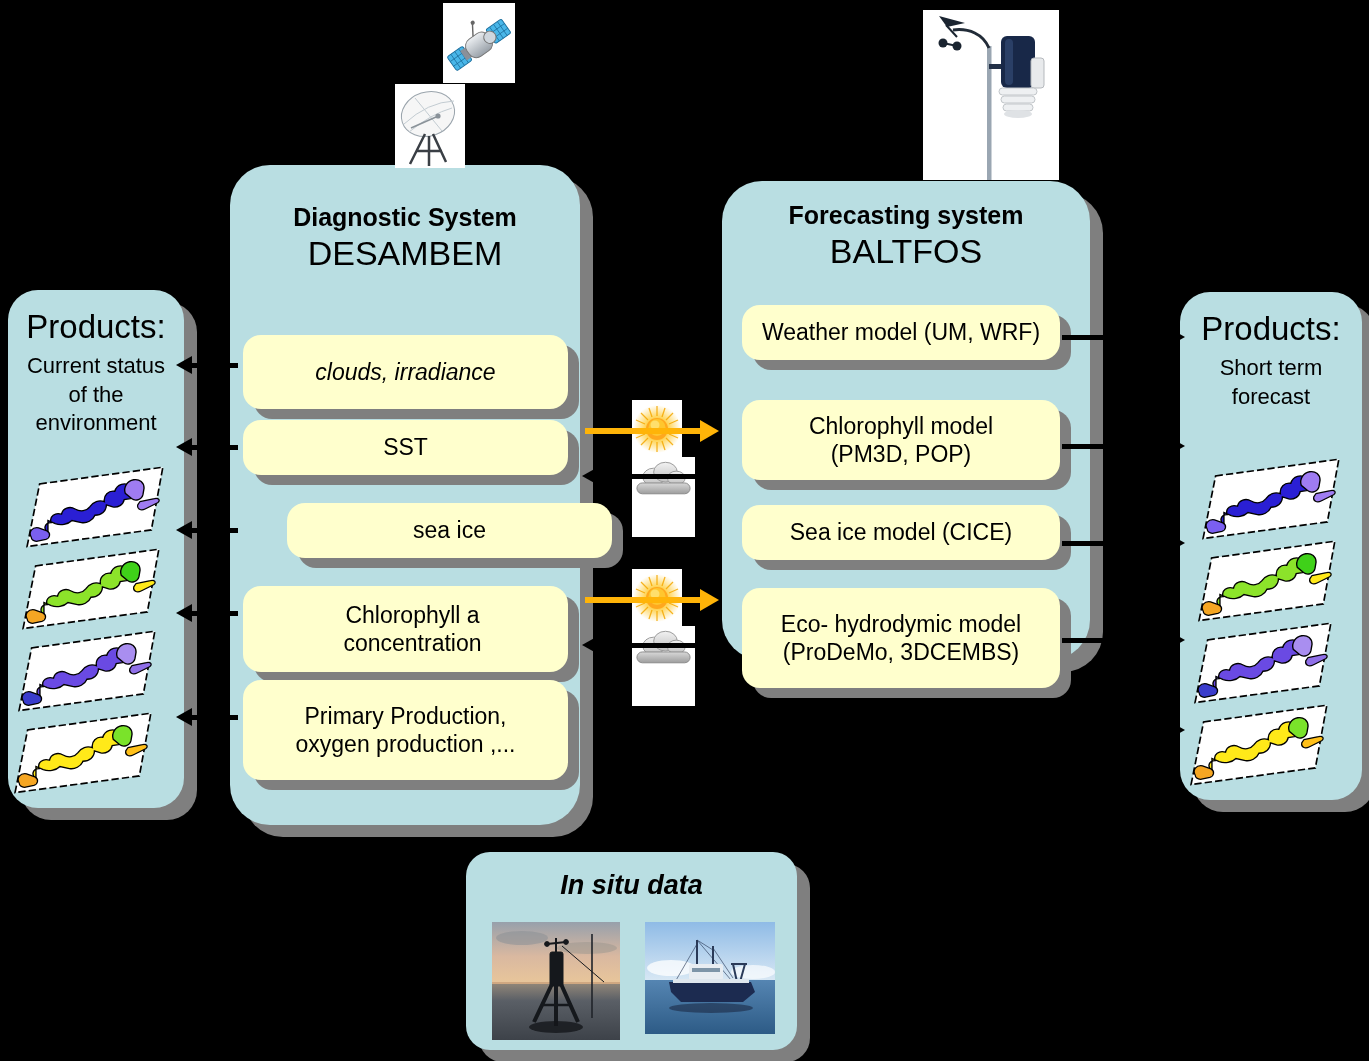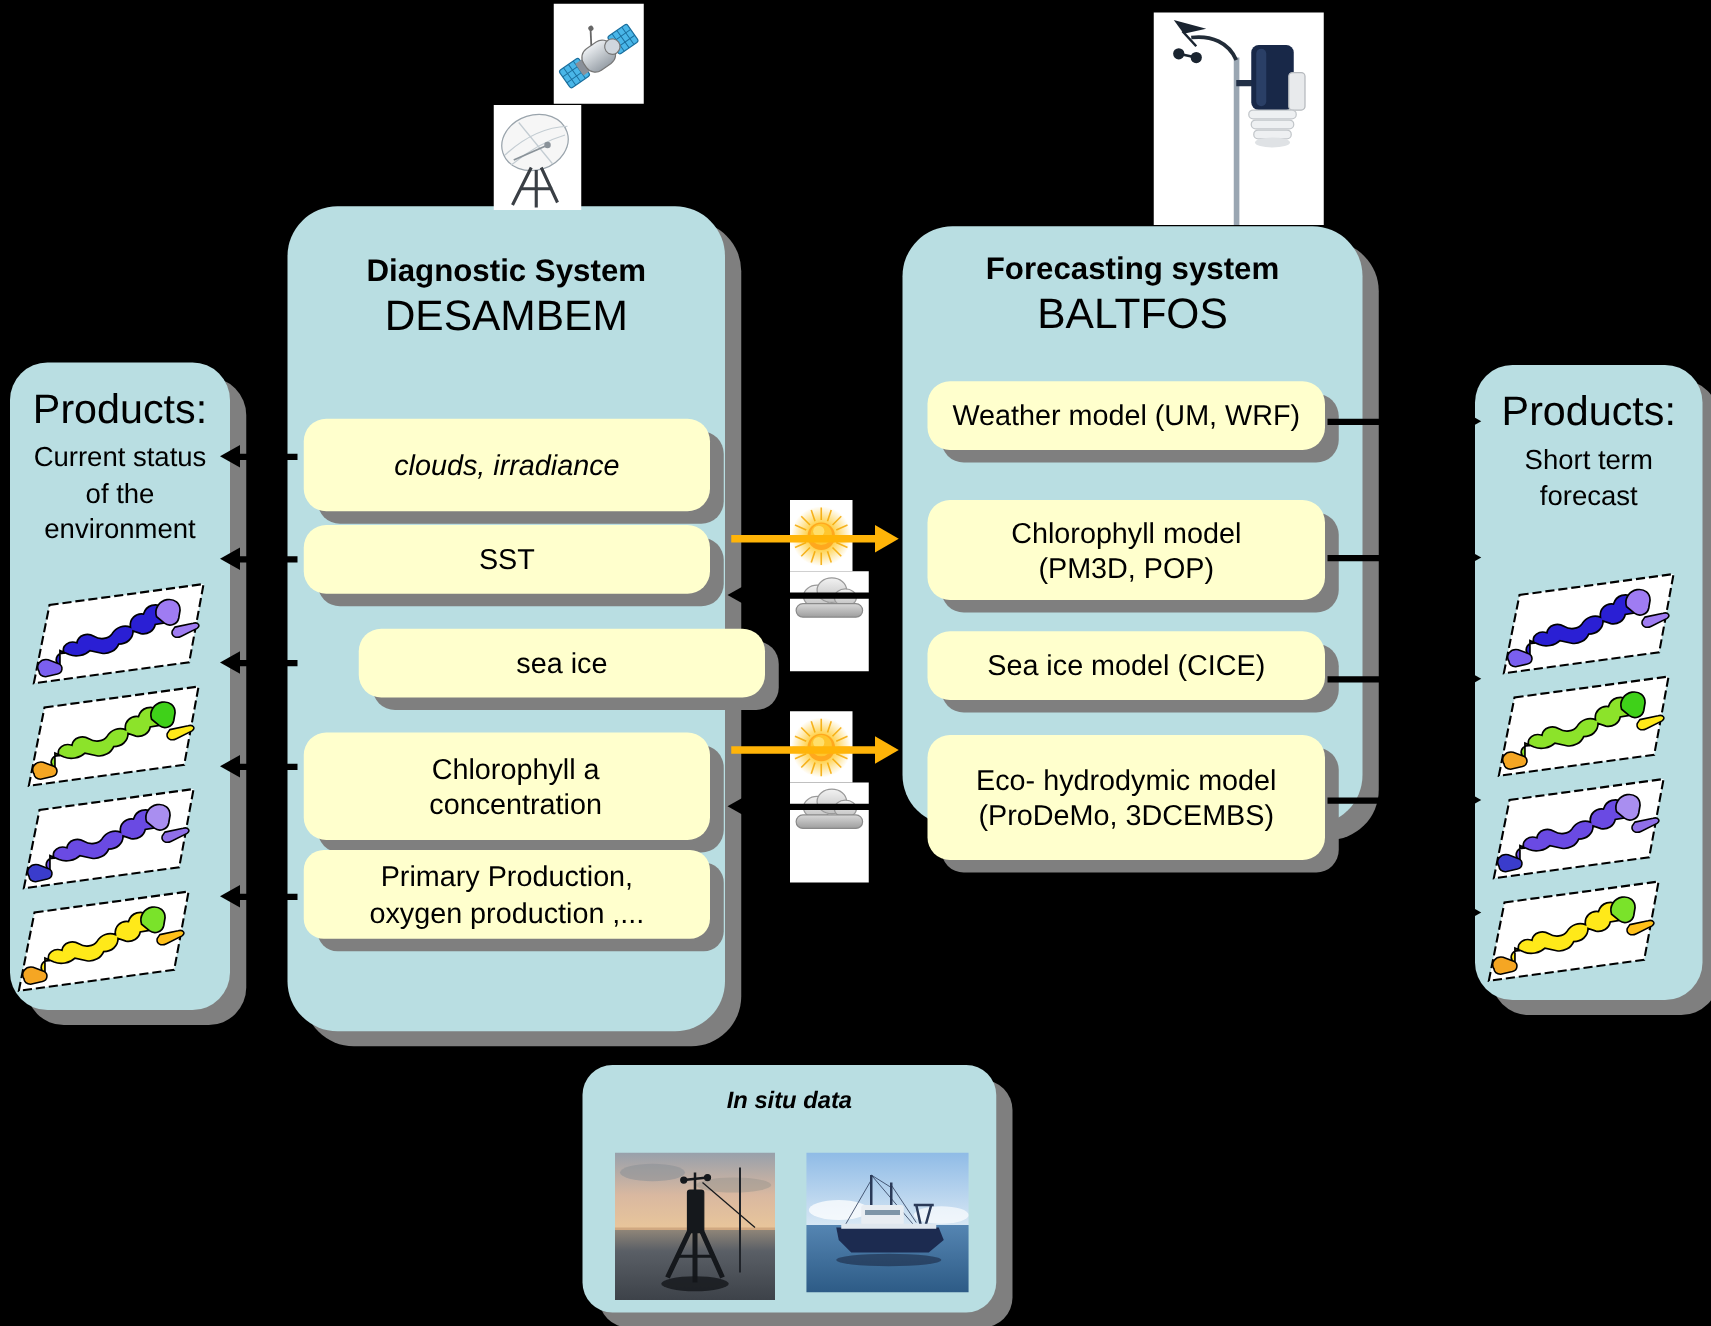--- a/index.html
+++ b/index.html
@@ -30,21 +30,21 @@
     box-shadow:11px 10px 0 0 var(--shadow);
     display:flex; align-items:center; justify-content:center;
     text-align:center; font-size:23px; line-height:1.22; padding:2px 10px;
     box-sizing:border-box;
   }
   .fc .chip{left:20px; width:318px;}
   .panel-title{ text-align:center; font-weight:bold; font-size:25px; margin:0; }
   .panel-name{ text-align:center; font-weight:normal; font-size:34px; margin:2px 0 0 0; }
   .prod-title{ text-align:center; font-size:33px; margin:0; font-weight:normal;}
   .prod-sub{ text-align:center; font-size:22px; line-height:1.3; margin:6px 8px 0 8px;}
-  .insitu-title{ text-align:center; font-weight:bold; font-style:italic; font-size:19px; margin:0;}
+  .insitu-title{ text-align:center; font-weight:bold; font-style:italic; font-size:27px; margin:0;}
   
   .imgbox{ position:absolute; background:#fff; z-index:2; display:flex; align-items:center; justify-content:center;}
   
   .harrow{ position:absolute; height:24px; z-index:6; }
   .harrow .shaft{ position:absolute; top:50%; height:6px; margin-top:-3px; background:var(--arrow-orange); left:0; right:15px; }
   .harrow .head{ position:absolute; top:50%; margin-top:-11px; right:0; width:0; height:0;
     border-top:11px solid transparent; border-bottom:11px solid transparent;
     border-left:19px solid var(--arrow-orange); }
   .harrow.black .shaft{ background:var(--arrow-black); height:5px; margin-top:-2.5px;}
   .harrow.black .head{ border-left-color:var(--arrow-black); border-top-width:9px; border-bottom-width:9px; margin-top:-9px; border-left-width:16px;}
@@ -195,21 +195,21 @@
   </div>
   <div class="chip" style="top:255px;height:55px;">
     <span>SST</span>
   </div>
   <div class="chip" style="top:338px;height:55px;margin-left:44px;">
     <span>sea ice</span>
   </div>
   <div class="chip" style="top:421px;height:86px;padding-left:24px;">
     <span style="max-width:220px;">Chlorophyll a concentration</span>
   </div>
-  <div class="chip" style="top:515px;height:71px;border-radius:16px;">
+  <div class="chip" style="top:515px;height:100px;">
     <span style="max-width:260px;">Primary Production, oxygen production ,...</span>
   </div>
 </div>
 
 <div class="panel big fc" style="left:710px;top:181px;width:368px;height:479px;margin-left:12px;">
   <h2 class="panel-title" style="margin-top:20px;">Forecasting system</h2>
   <div class="panel-name">BALTFOS</div>
   <div class="chip" style="top:124px;height:55px;">
     <span>Weather model (UM, WRF)</span>
   </div>

